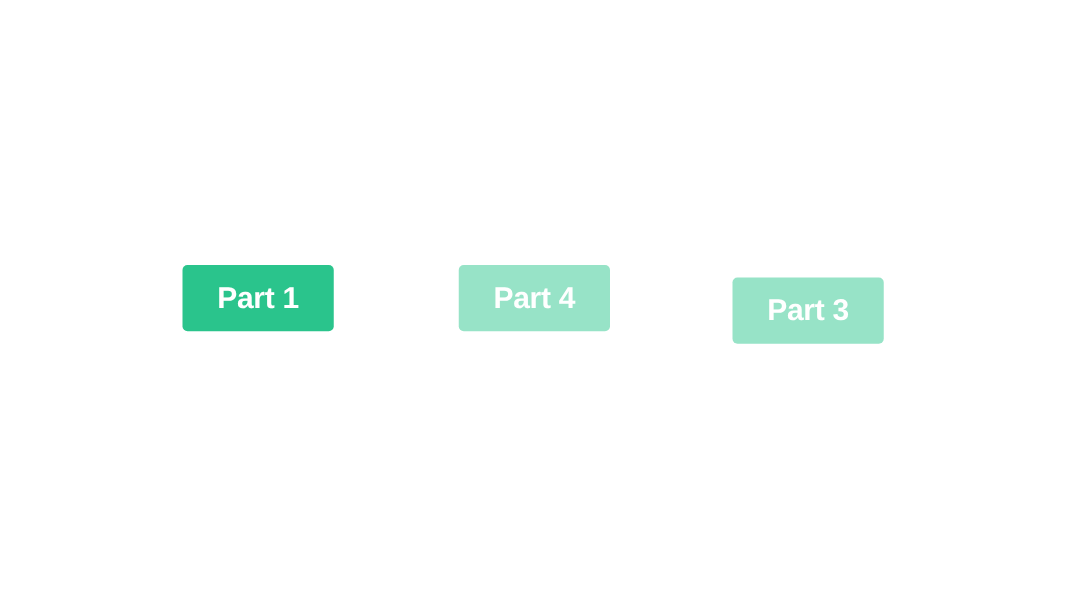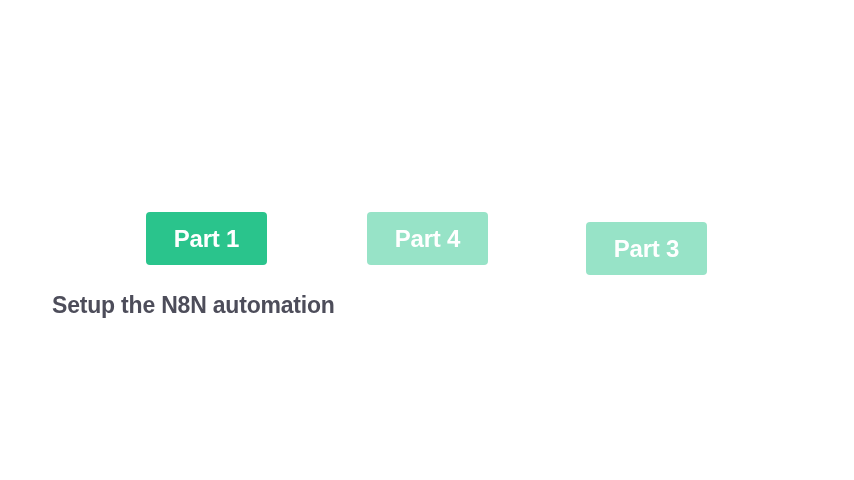--- a/index.html
+++ b/index.html
@@ -68,15 +68,14 @@
 
 <div class="frame">
 
 
   <button class="part-button active" id="part-1">Part 1</button>
 
   <button class="part-button inactive" id="part-2">Part 4</button>
 
   <button class="part-button inactive" id="part-3">Part 3</button>
 
-  <div class="slide-subtitle">Setup the N8N automation</div>
 
 </div>
 
 </body></html>

